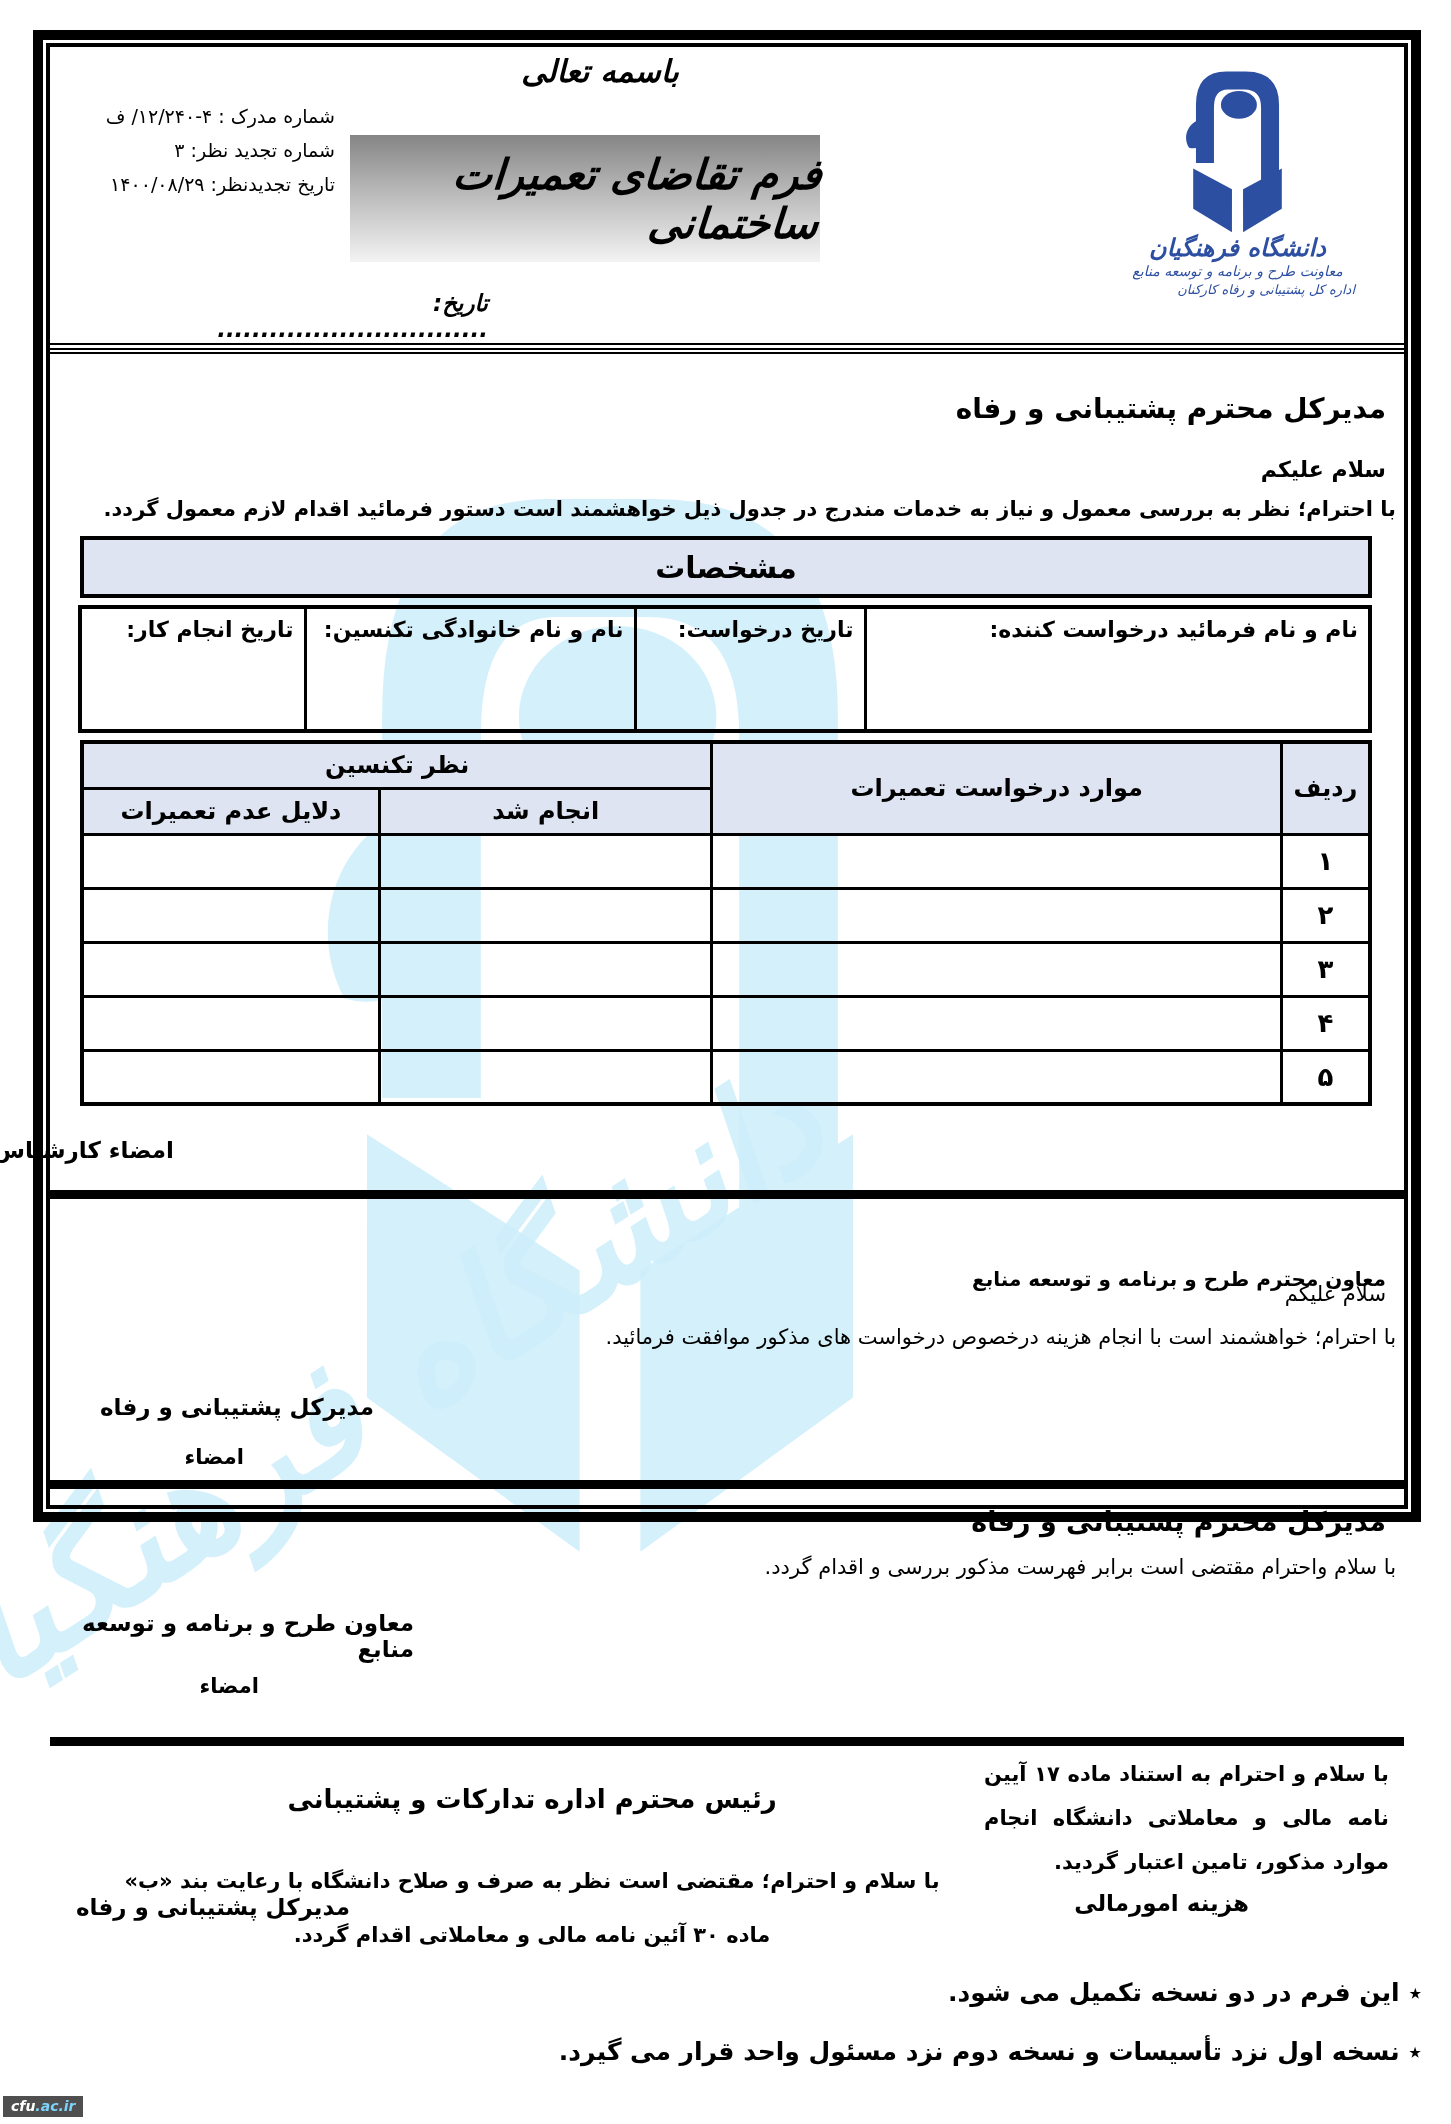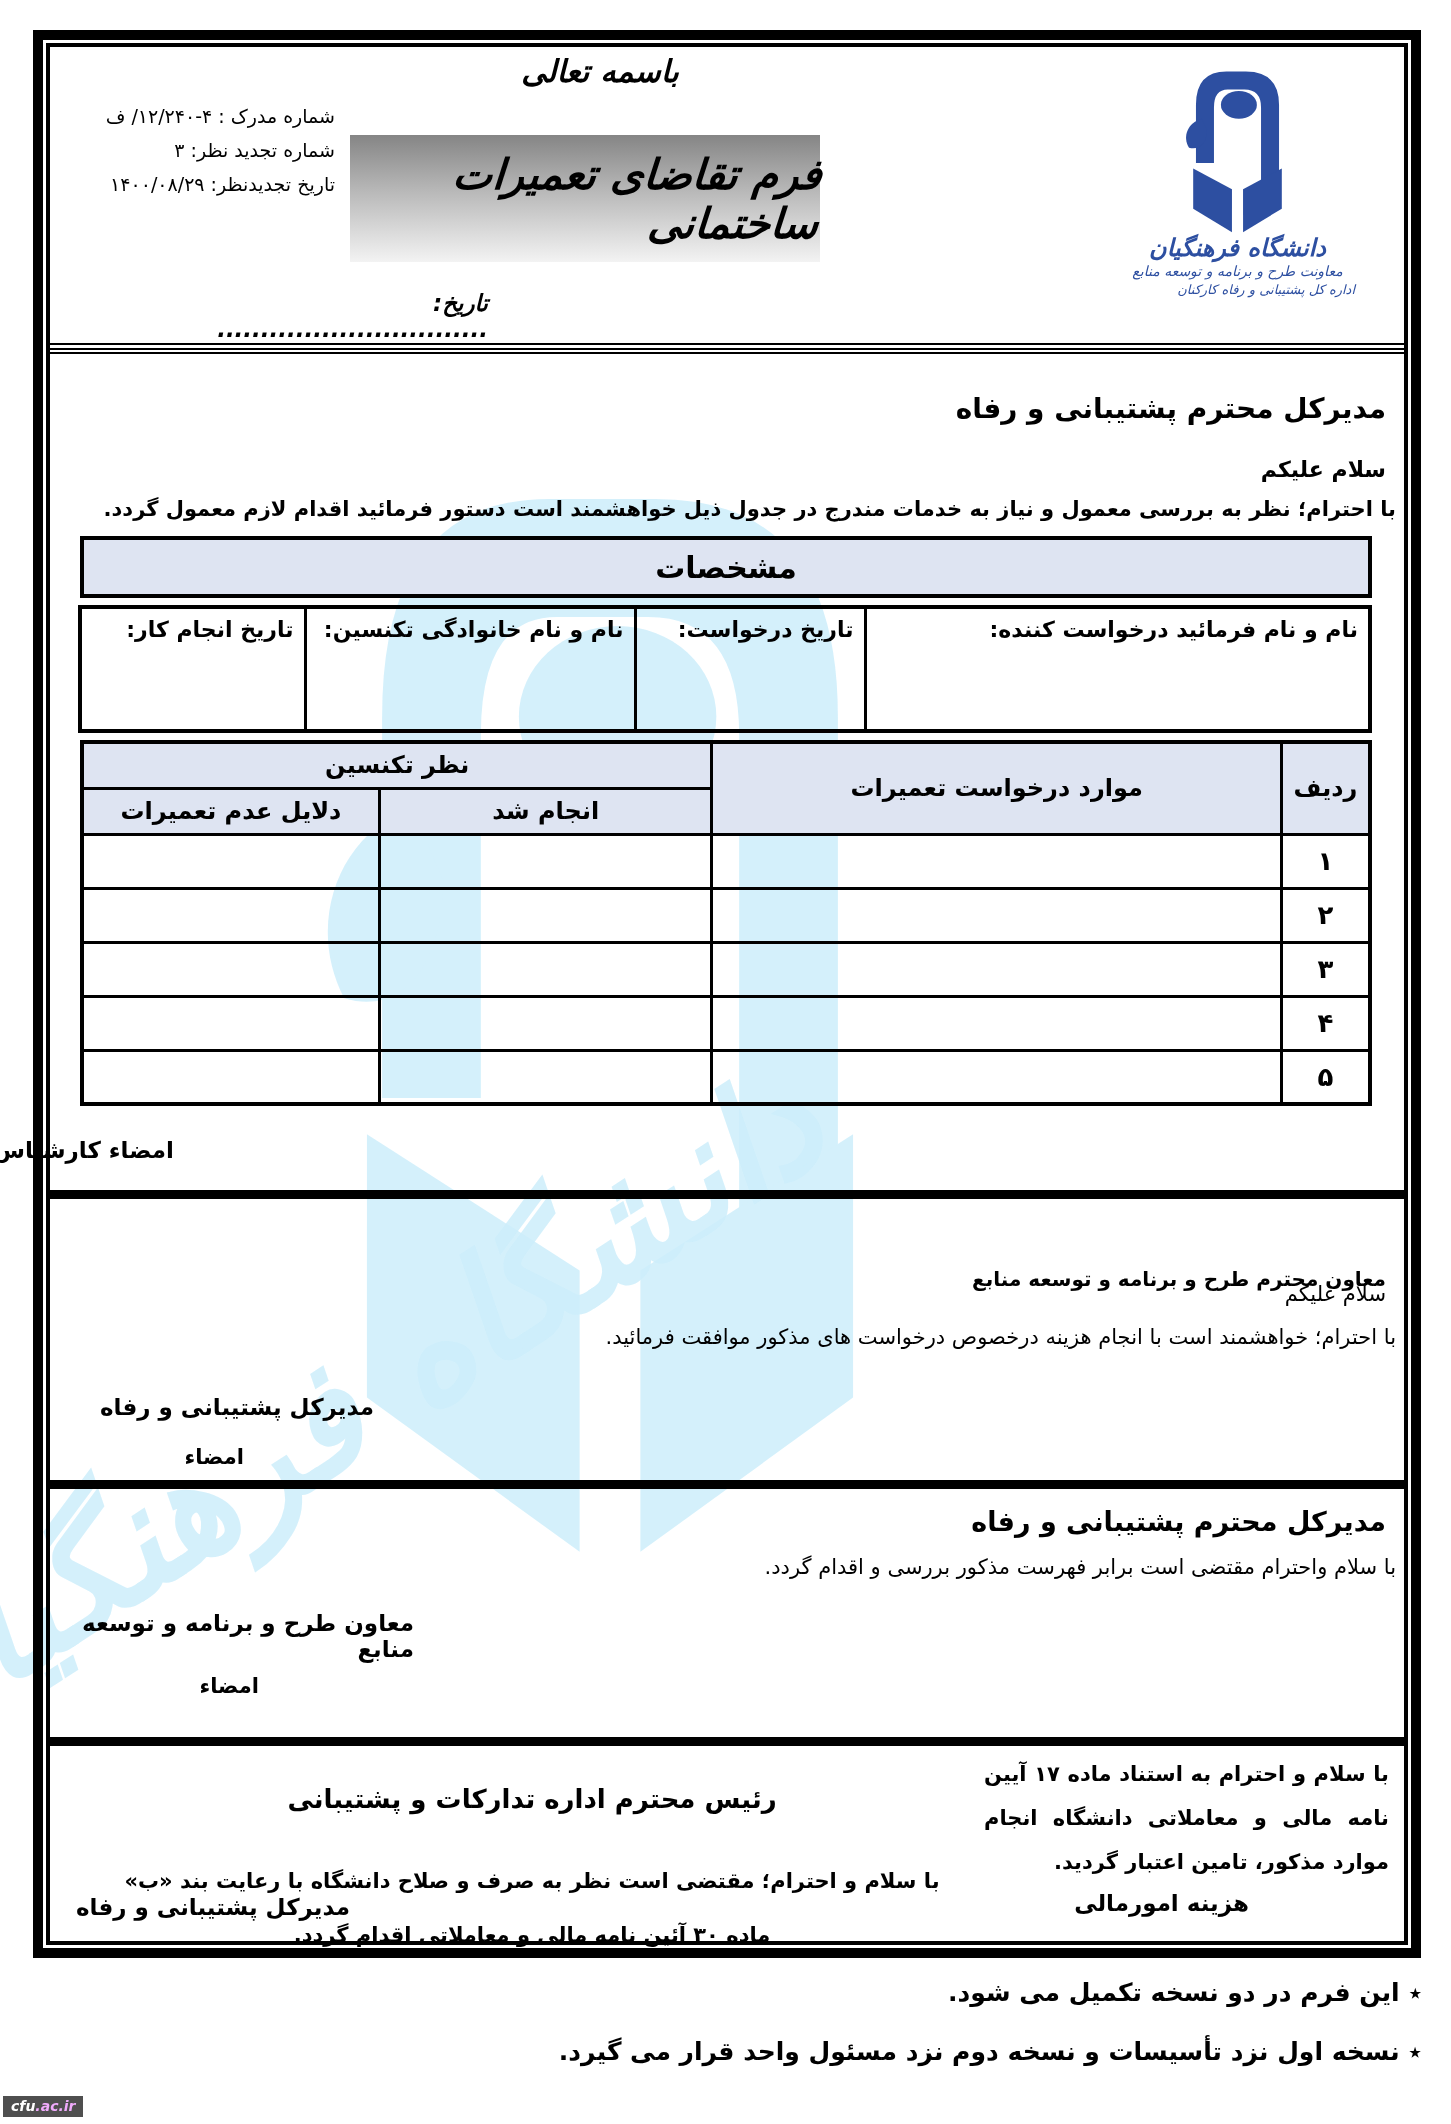--- a/index.html
+++ b/index.html
@@ -9,21 +9,21 @@
 
   
   .wm-logo { position:absolute; left:215px; top:390px; width:790px; height:1180px;
              z-index:0; opacity:.85; }
   .wm-text { position:absolute; left:-60px; top:1560px; width:1200px; z-index:0;
              font-size:150px; font-weight:bold; font-style:italic;
              color:#cdeefb; opacity:.85; white-space:nowrap;
              transform:rotate(-33deg); transform-origin:120px 380px; direction:rtl; }
 
   
-  .frame { position:absolute; left:33px; top:30px; width:1388px; height:1928px;
+  .frame { position:absolute; left:33px; top:30px; width:1388px; height:1492px;
            border:10px solid #000; z-index:1; }
   .frame-inner { position:absolute; inset:3px; border:4px solid #000; }
 
   
   .bismillah { position:absolute; top:6px; left:455px; width:190px; text-align:center;
                font-size:31px; font-weight:bold; font-style:italic; z-index:3; }
   .meta-block { position:absolute; top:52px; right:1069px; width:255px; text-align:right;
                 font-size:19px; line-height:34px; z-index:3; }
   .banner { position:absolute; top:88px; left:300px; width:470px; height:127px;
             background:linear-gradient(to bottom,#858585 0%,#b9b9b9 45%,#f3f3f3 100%);
@@ -75,21 +75,21 @@
                   line-height:54px; }
 
   
   .footnote { position:absolute; right:29px; font-size:25px; font-weight:bold;
               text-align:left; z-index:2; }
 
   
   .site-badge { position:absolute; left:3px; top:2096px; background:#4f4f4f; color:#fff;
                 font-size:14px; font-weight:bold; font-style:italic; padding:2px 8px 3px 8px;
                 direction:ltr; z-index:5; }
-  .site-badge .dom { color:#f0abfc; }
+  .site-badge .dom { color:#7dd3fc; }
 </style>
 </head>
 <body>
 
 <div class="page">
 
   <svg width="0" height="0" style="position:absolute">
     <defs>
       <g id="logo-shape">
         <path d="M22,78 V36 Q22,12 44,12 H58 Q82,12 82,36 V100 H69 V38 Q69,25 57,25 H45 Q35,25 35,38 V78 Z"></path>

